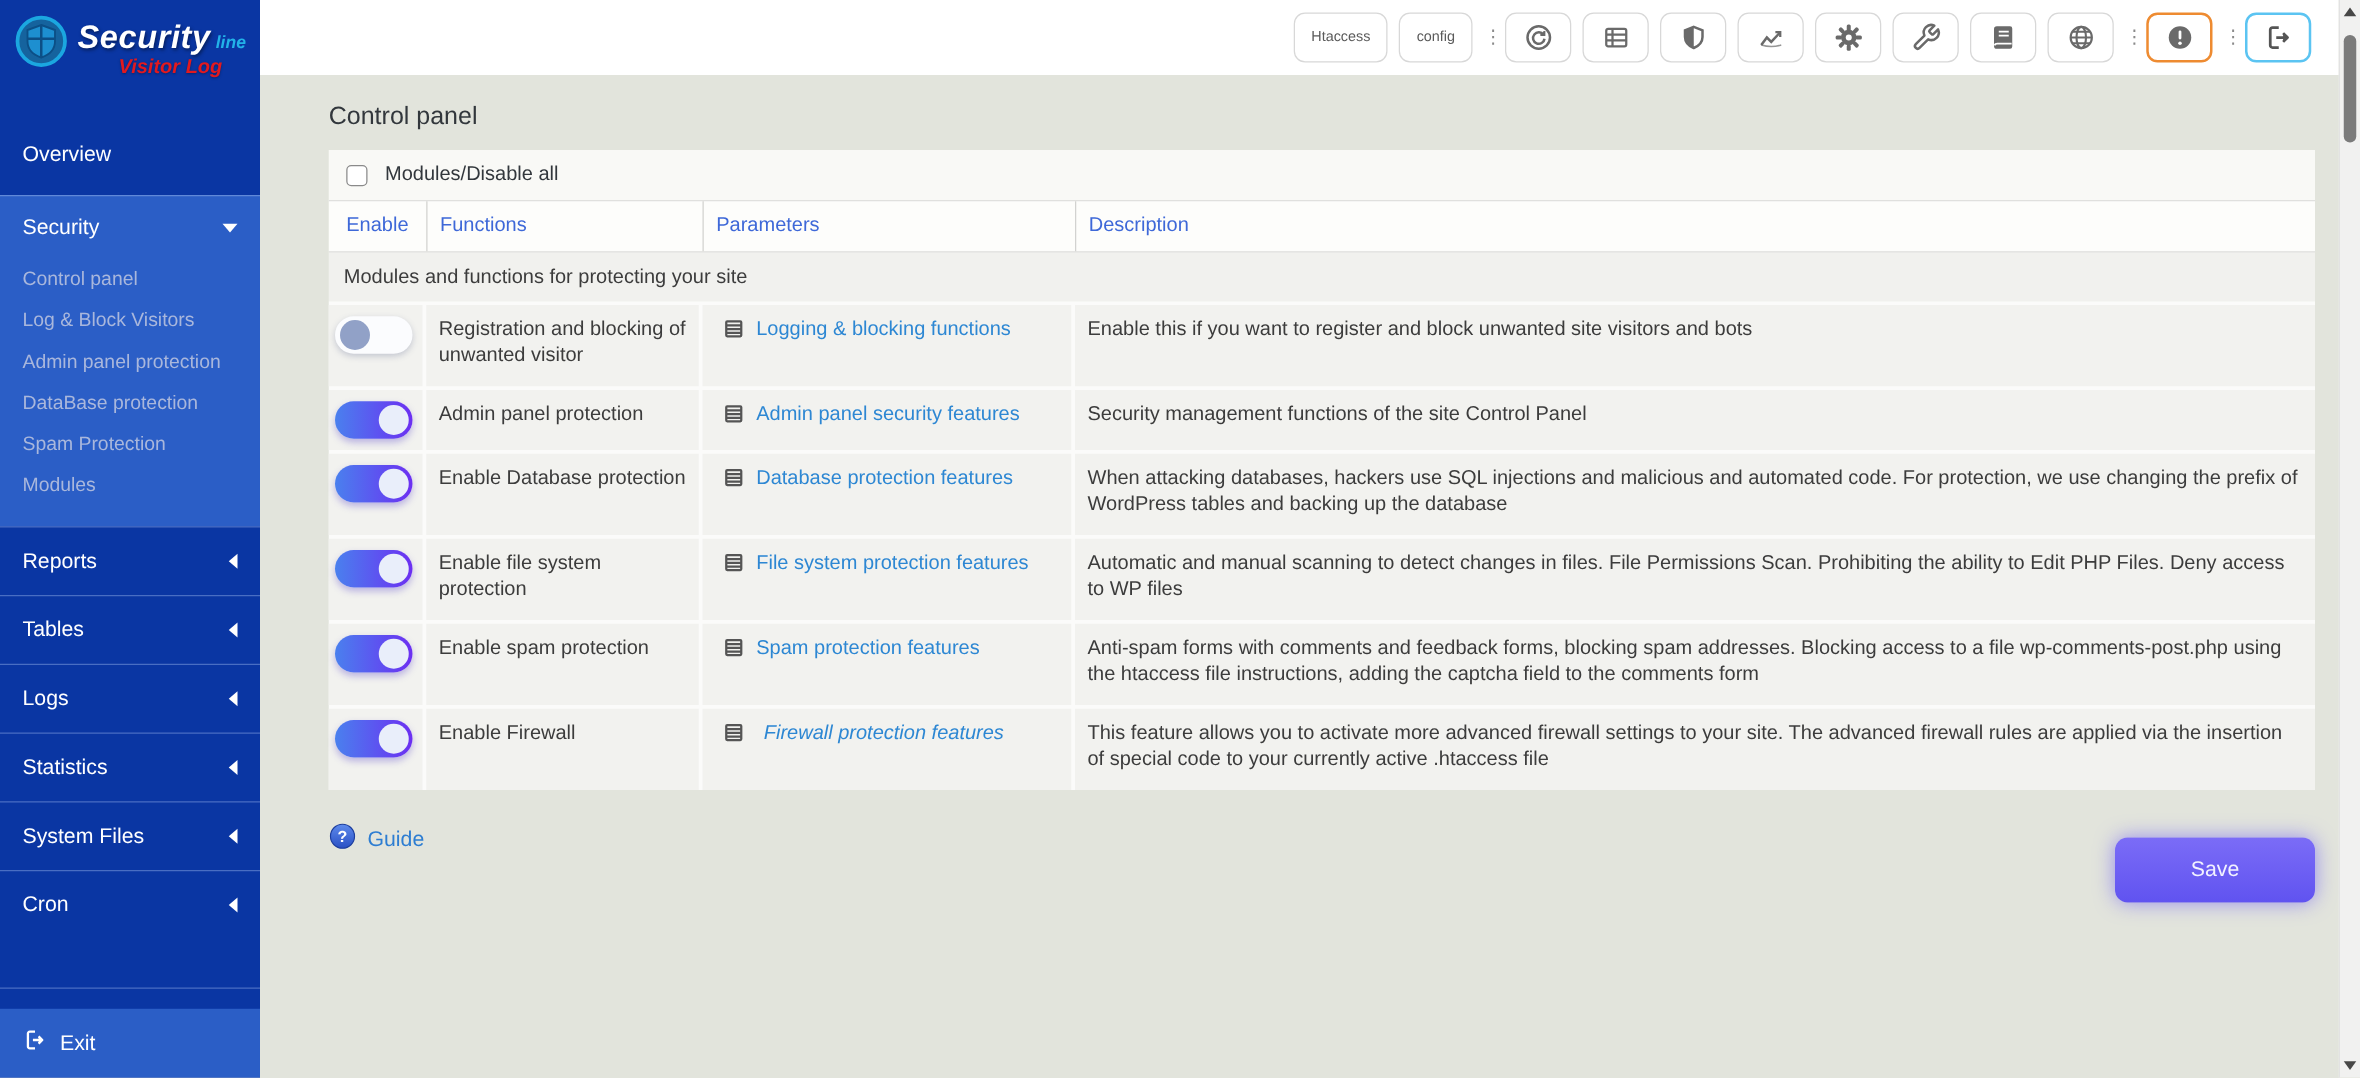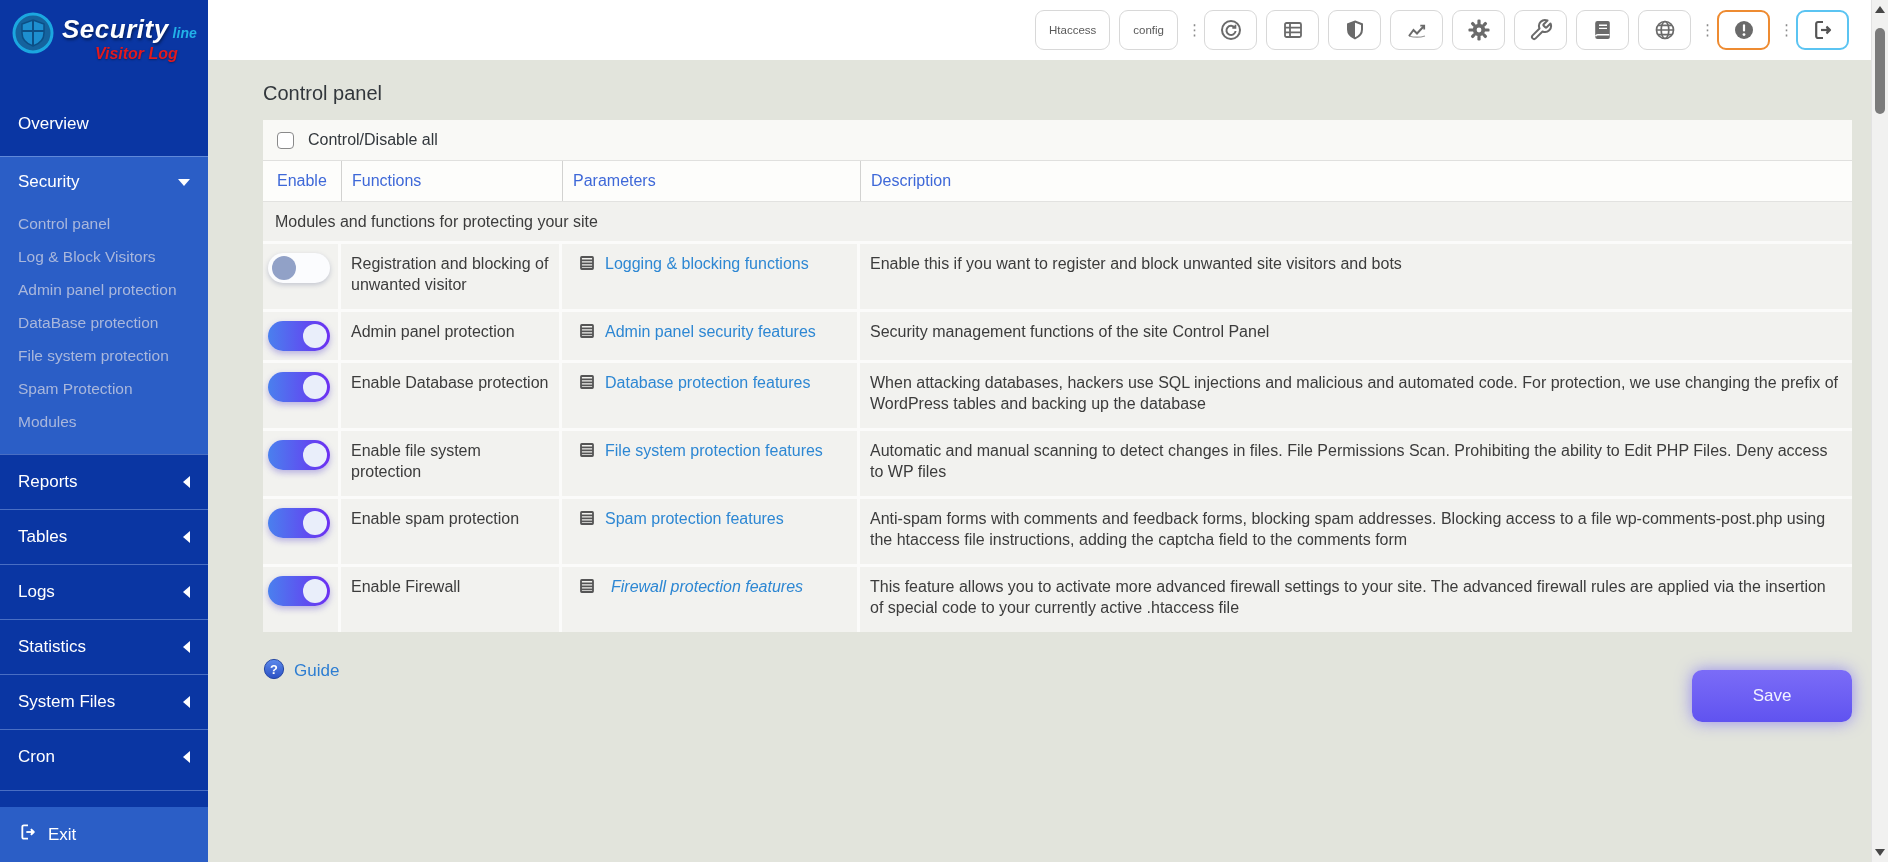--- a/index.html
+++ b/index.html
@@ -151,23 +151,20 @@
     <div class="sub-item">
         <span>Log &amp; Block Visitors</span>
       </div>
     <div class="sub-item">
         <span>Admin panel protection</span>
       </div>
     <div class="sub-item">
         <span>DataBase protection</span>
       </div>
     <div class="sub-item">
-        <span>File system protection</span>
-      </div>
-    <div class="sub-item">
         <span>Spam Protection</span>
       </div>
     <div class="sub-item">
         <span>Modules</span>
       </div>
   </div>
 
   <div class="side-item collapsed-item">
     <span>Reports</span>
       <span class="tri-left"></span>
@@ -310,21 +307,21 @@
       </svg>
     </span>
   </button>
 </div>
 
 <div class="content">
   <div class="page-title">Control panel</div>
 
   <div class="enable-all">
     <span class="checkbox"></span>
-    <span class="enable-all-label">Control/Disable all</span>
+    <span class="enable-all-label">Modules/Disable all</span>
   </div>
 
   <div class="thead">
     <div class="th">Enable</div>
     <div class="th">Functions</div>
     <div class="th">Parameters</div>
     <div class="th">Description</div>
   </div>
 
   <div class="section-row">Modules and functions for protecting your site</div>

